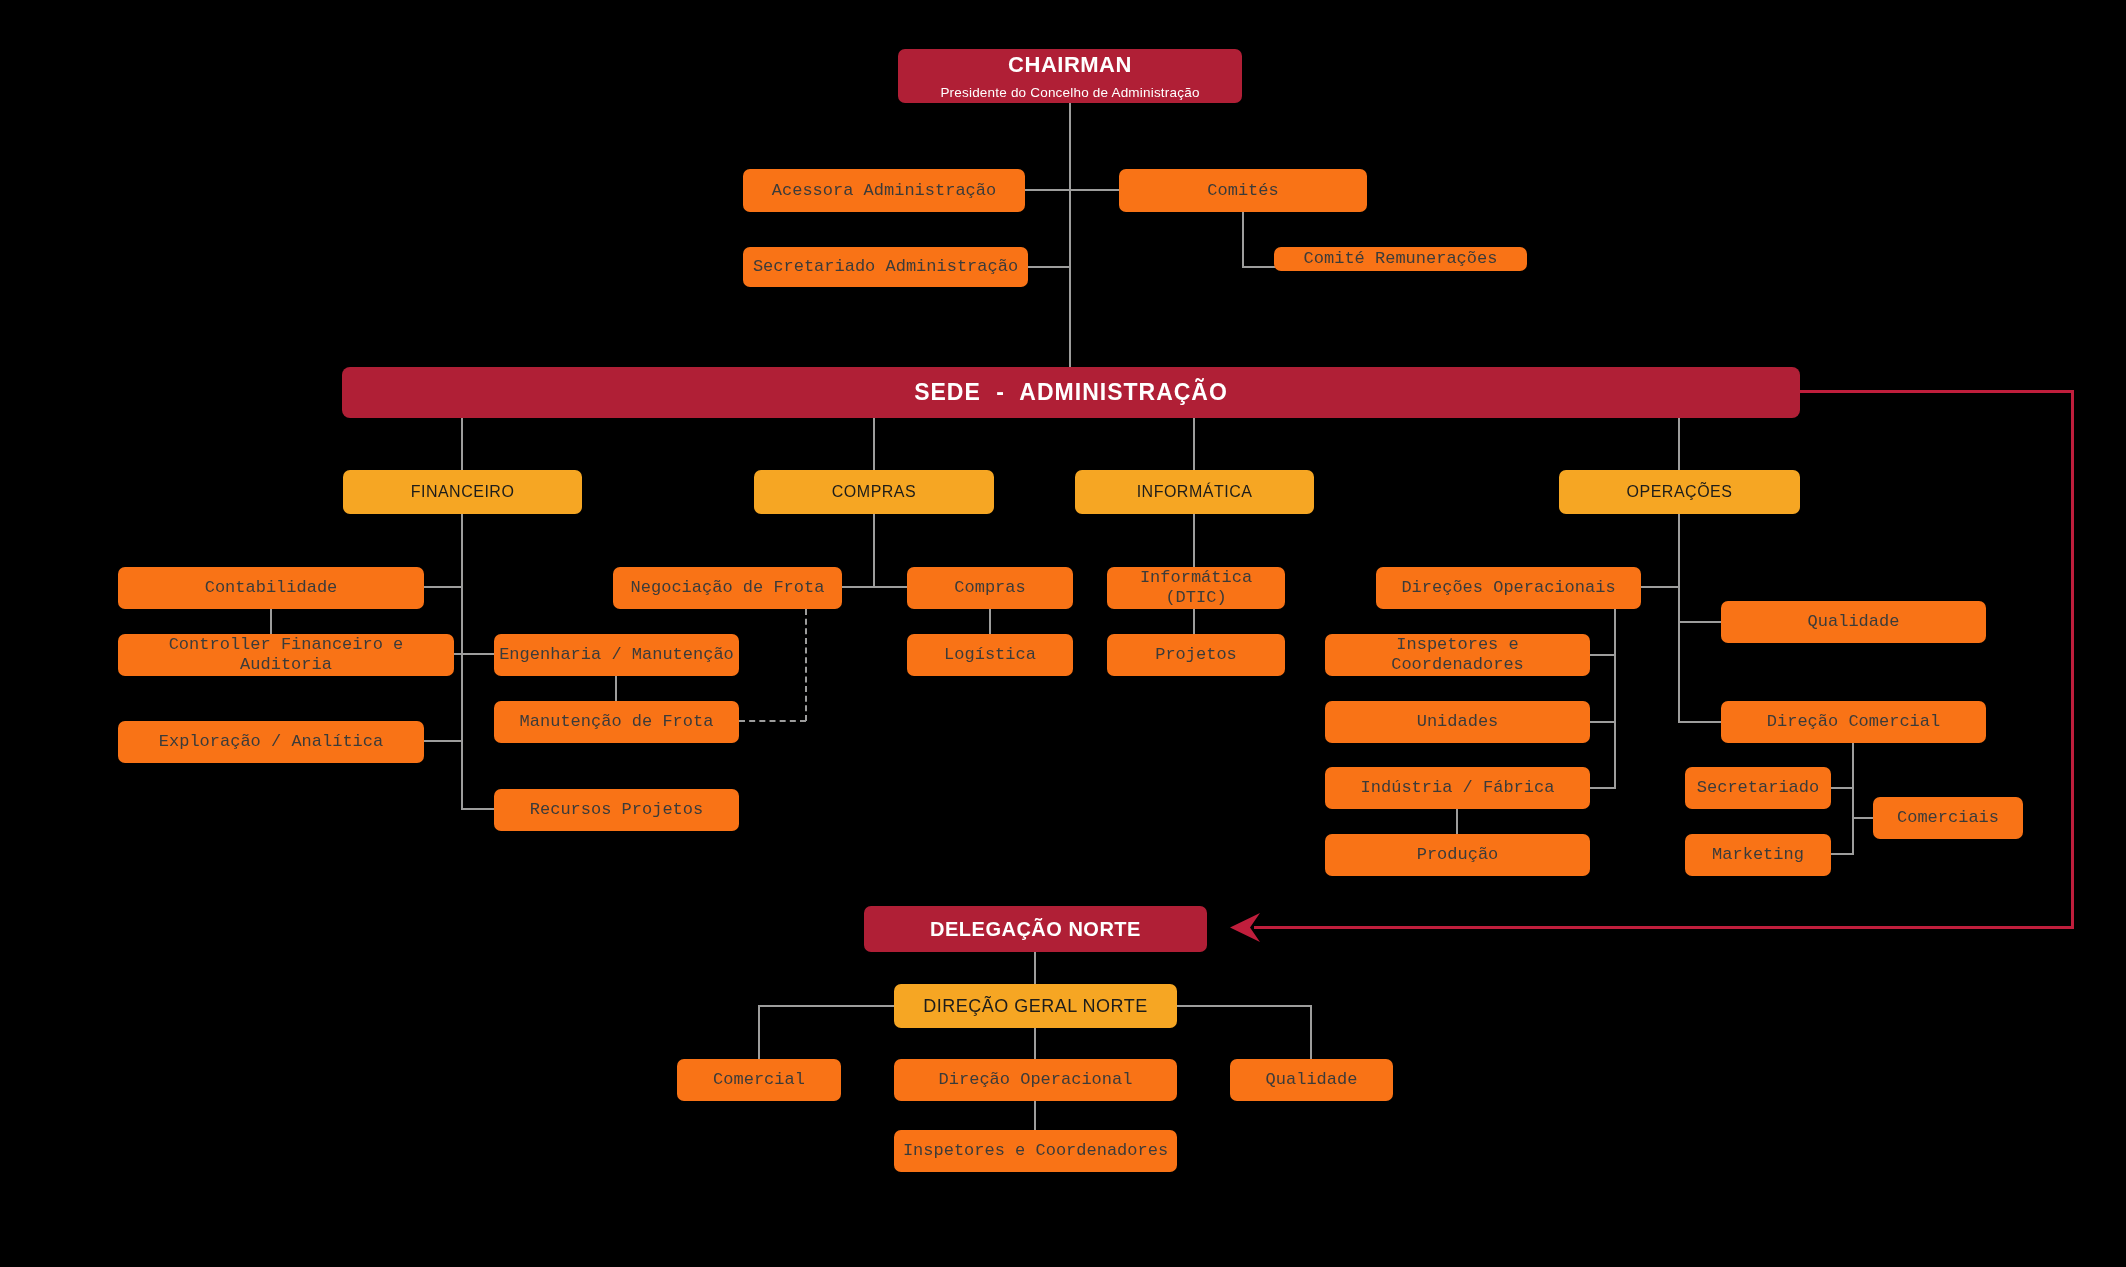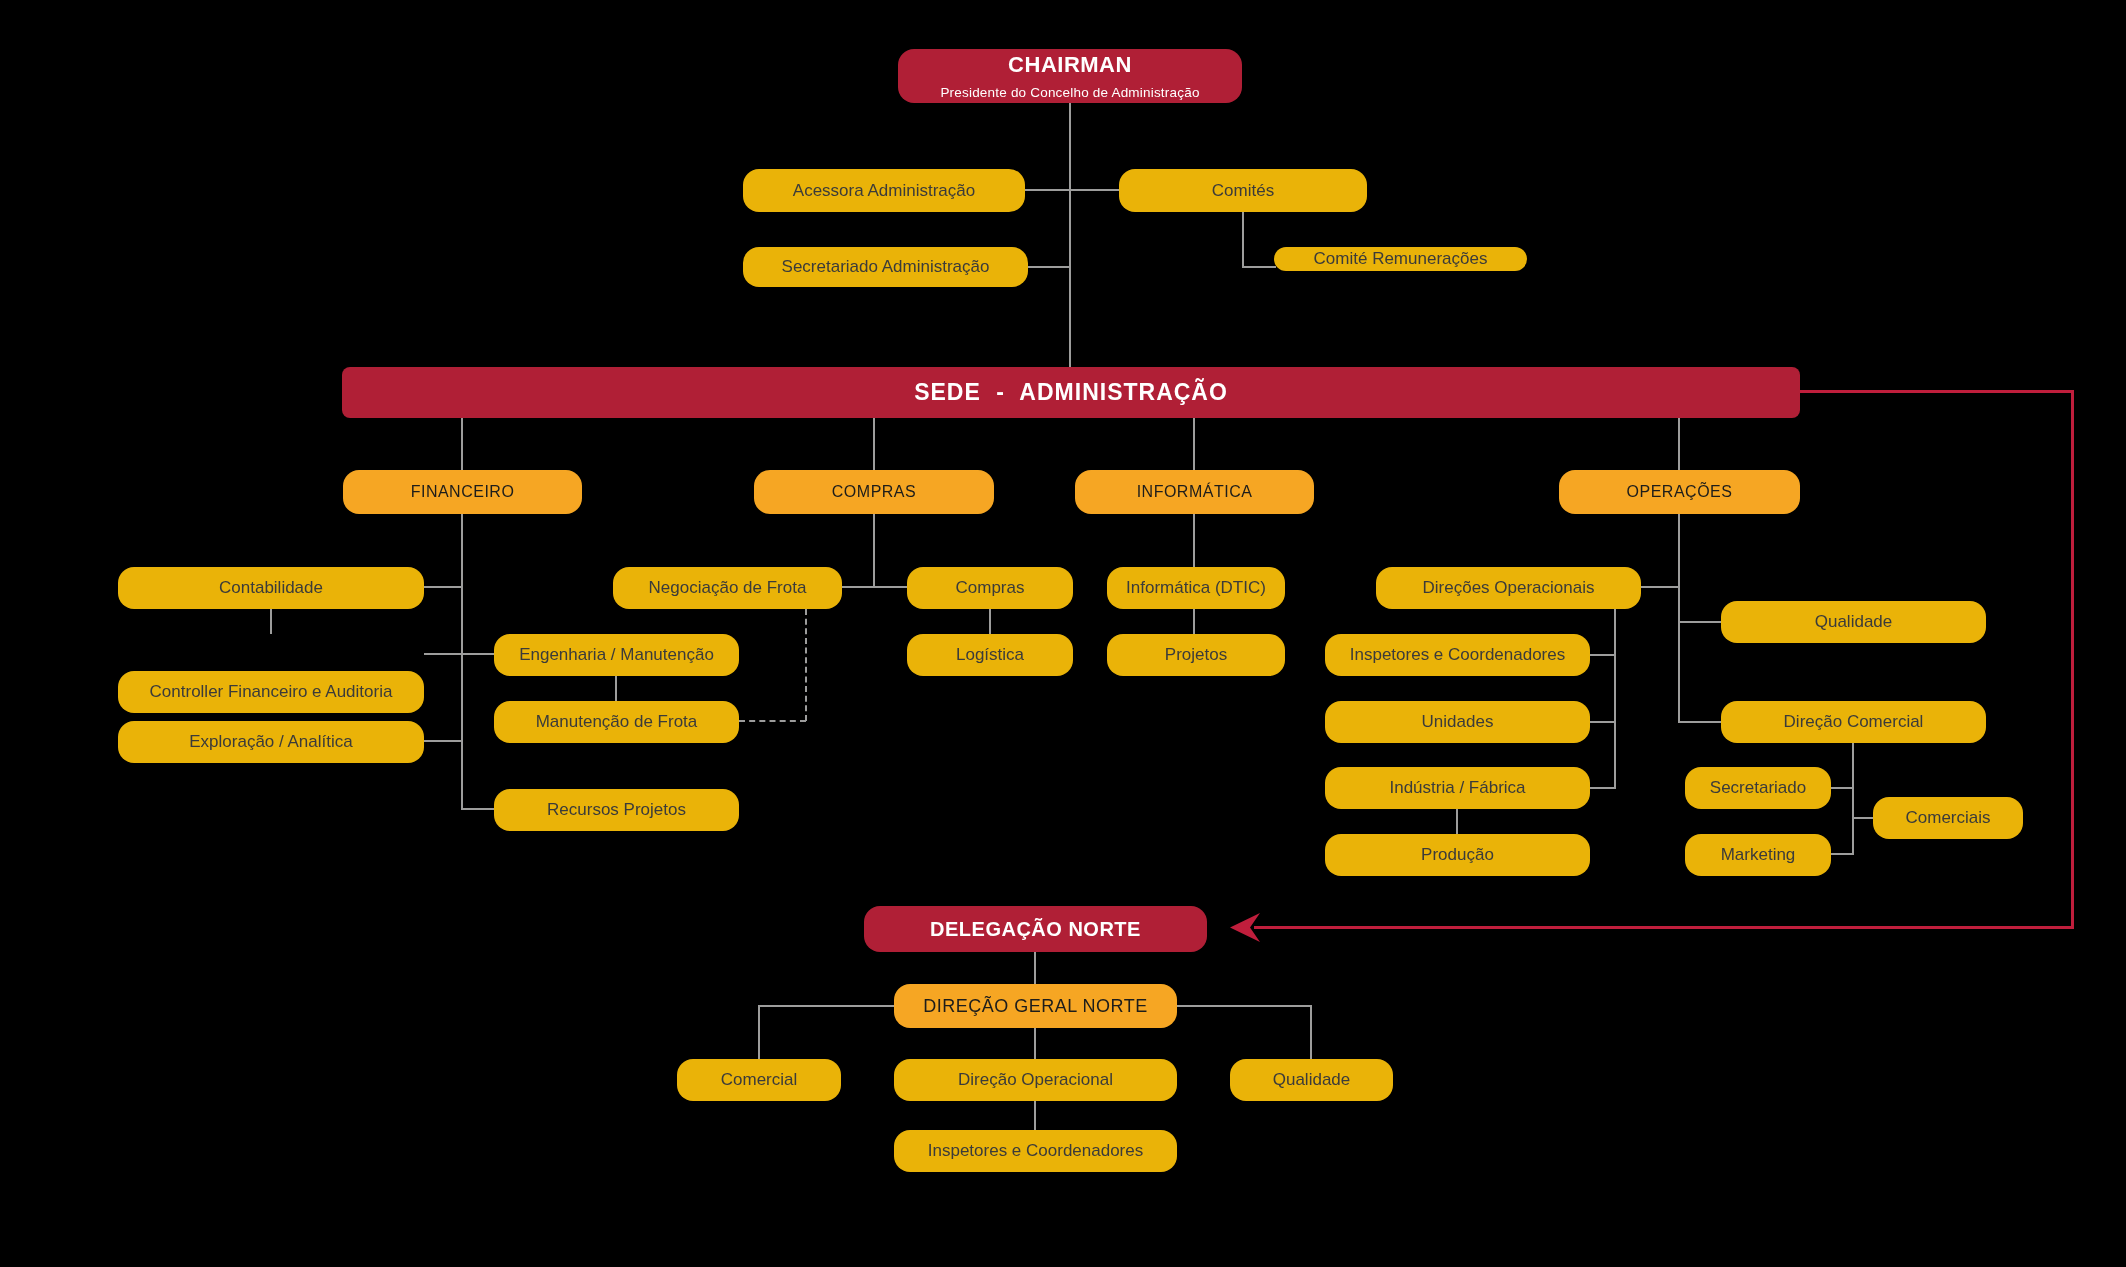--- a/index.html
+++ b/index.html
@@ -7,22 +7,22 @@
           font-family:"Liberation Sans",sans-serif;}
   
   .hline{position:absolute;height:2px;background:#9d9d9c;}
   .vline{position:absolute;width:2px;background:#9d9d9c;}
   .hline.red{height:3px;background:#c01e3c;}
   .vline.red{width:3px;background:#c01e3c;}
   .vdash{position:absolute;width:0;border-left:2px dashed #9d9d9c;}
   .hdash{position:absolute;height:0;border-top:2px dashed #9d9d9c;}
   
   .node{position:absolute;display:flex;flex-direction:column;align-items:center;justify-content:center;
-        text-align:center;border-radius:16px;line-height:1.15;}
-  .white{background:#eab308;color:#3b3b3a;font-size:17px;}
+        text-align:center;border-radius:7px;line-height:1.15;}
+  .white{background:#f97316;color:#3b3b3a;font-size:17px;font-family:Liberation Mono, monospace;}
   .orange{background:#f6a623;color:#1d1d1b;font-weight:400;font-size:16px;letter-spacing:.5px;}
   .redbox{background:#b01f36;color:#ffffff;font-weight:700;}
   #chairman{font-size:22px;letter-spacing:.5px;}
   #chairman .sub{font-size:13.5px;font-weight:400;letter-spacing:.2px;margin-top:8px;}
   #sede{font-size:23px;letter-spacing:1px;word-spacing:8px;}
   #delegacao-norte{font-size:20px;letter-spacing:.5px;}
   #direcao-geral-norte{font-size:18px;}
   .arrowhead{position:absolute;}
 </style>
 </head>
@@ -100,21 +100,21 @@
   <div class="node white" style="left:1274px;top:247px;width:253px;height:24px">Comité Remunerações</div>
 
   <div class="node redbox" id="sede" style="left:342px;top:367px;width:1458px;height:51px;border-radius:8px">SEDE - ADMINISTRAÇÃO</div>
 
   <div class="node orange" style="left:343px;top:470px;width:239px;height:44px">FINANCEIRO</div>
   <div class="node orange" style="left:754px;top:470px;width:240px;height:44px">COMPRAS</div>
   <div class="node orange" style="left:1075px;top:470px;width:239px;height:44px">INFORMÁTICA</div>
   <div class="node orange" style="left:1559px;top:470px;width:241px;height:44px">OPERAÇÕES</div>
 
   <div class="node white" style="left:118px;top:567px;width:306px;height:42px">Contabilidade</div>
-  <div class="node white" style="left:118px;top:671px;width:306px;height:42px">Controller Financeiro e Auditoria</div>
+  <div class="node white" style="left:118px;top:634px;width:336px;height:42px">Controller Financeiro e Auditoria</div>
   <div class="node white" style="left:118px;top:721px;width:306px;height:42px">Exploração / Analítica</div>
   <div class="node white" style="left:494px;top:634px;width:245px;height:42px">Engenharia / Manutenção</div>
   <div class="node white" style="left:494px;top:701px;width:245px;height:42px">Manutenção de Frota</div>
   <div class="node white" style="left:494px;top:789px;width:245px;height:42px">Recursos Projetos</div>
 
   <div class="node white" style="left:613px;top:567px;width:229px;height:42px">Negociação de Frota</div>
   <div class="node white" style="left:907px;top:567px;width:166px;height:42px">Compras</div>
   <div class="node white" style="left:907px;top:634px;width:166px;height:42px">Logística</div>
 
   <div class="node white" style="left:1107px;top:567px;width:178px;height:42px">Informática (DTIC)</div>

